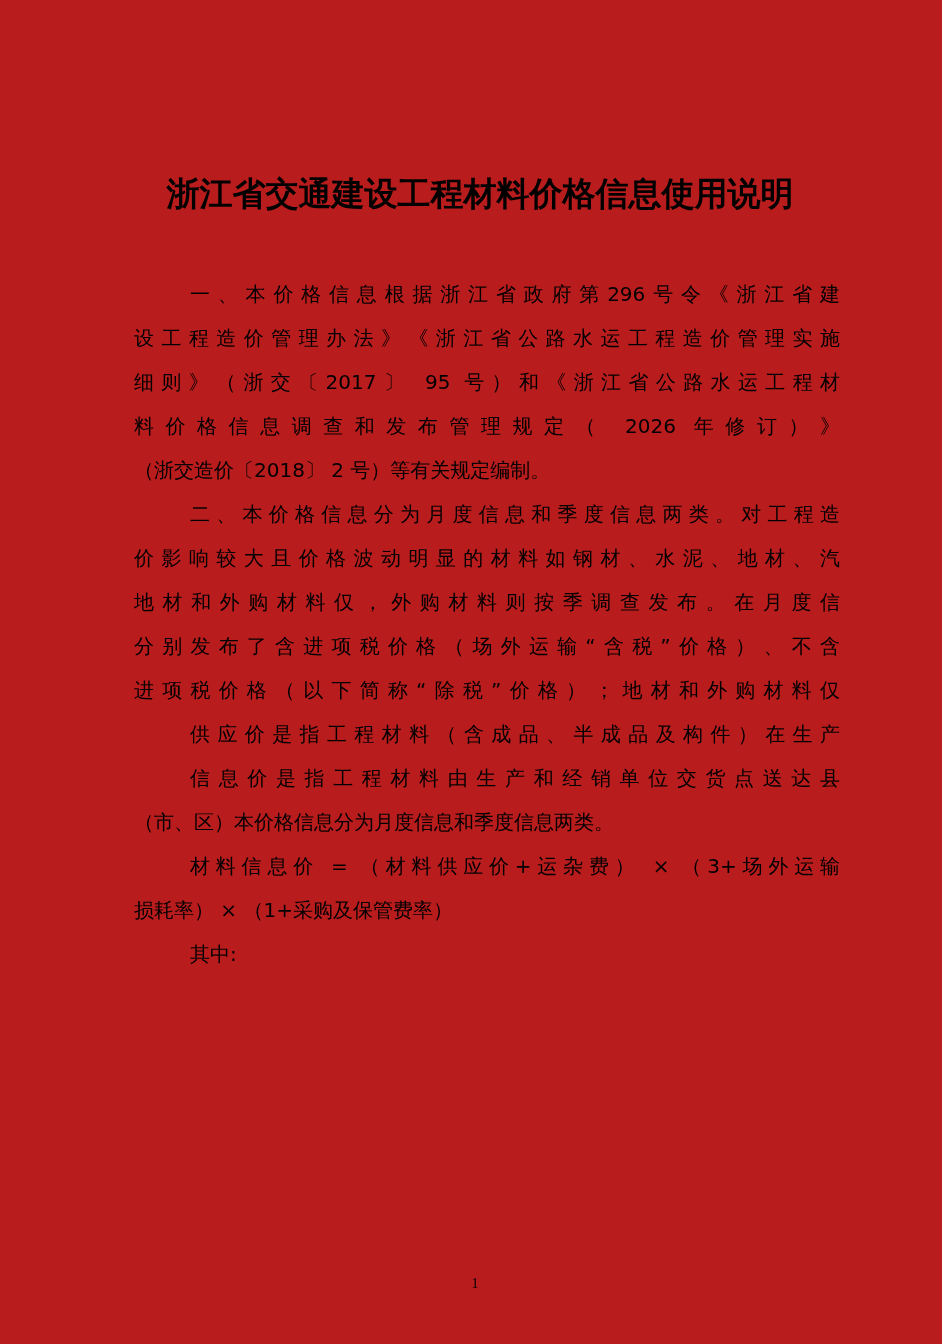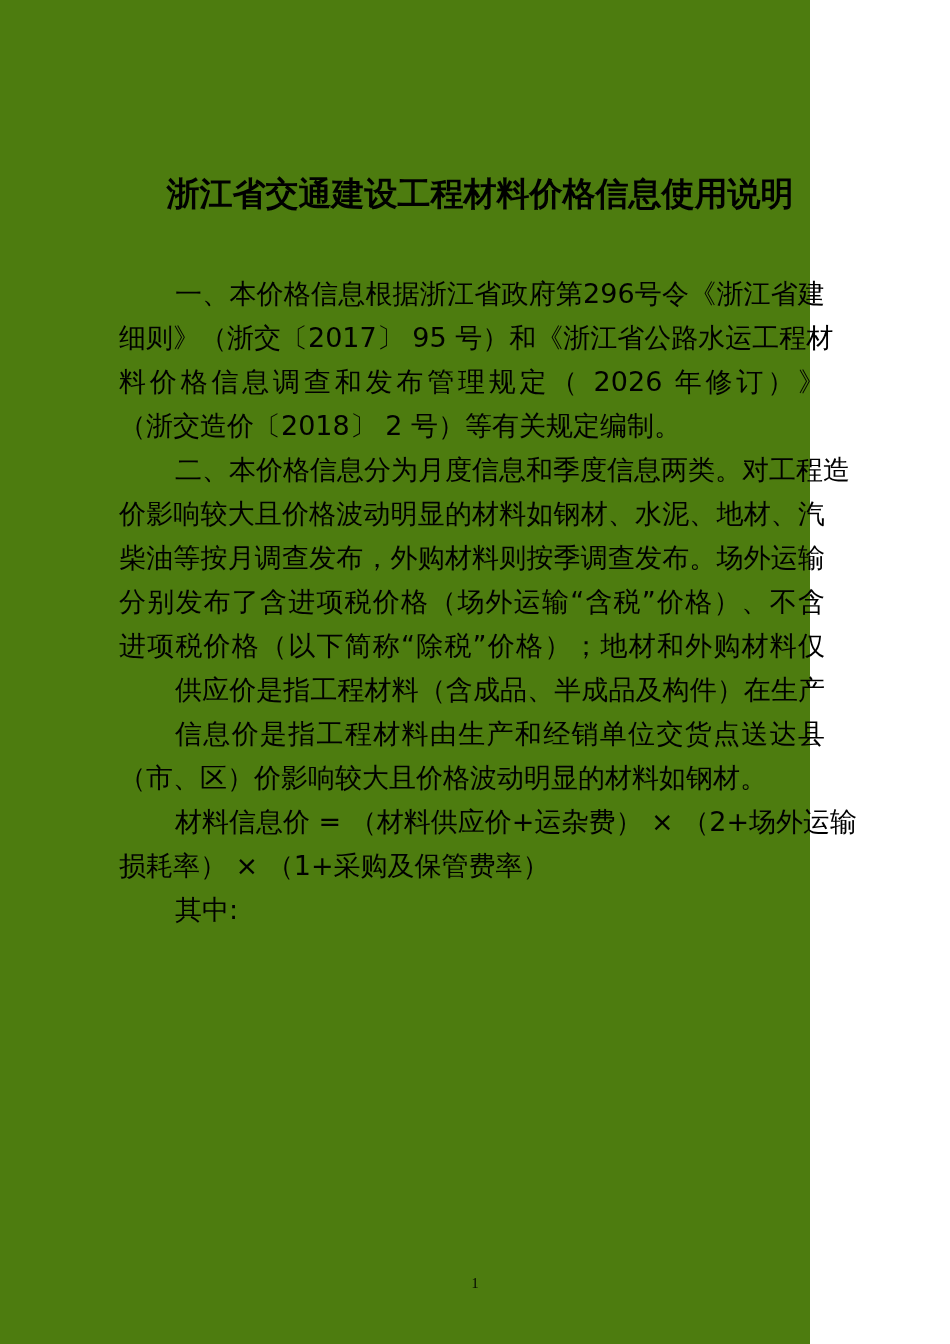--- a/index.html
+++ b/index.html
@@ -11,43 +11,43 @@
       width: 950px;
       height: 1344px;
       position: relative;
       overflow: hidden;
       color: #000000;
       font-family: "DejaVu Serif", "Liberation Serif", serif;
     }
     .page {
       position: absolute;
       left: 0; top: 0;
-      width: 810px;
+      width: 942px;
       height: 1344px;
-      background: #4d7c0f;
+      background: #b91c1c;
       text-decoration: underline;
     }
     .title {
       position: absolute;
       left: 120px;
       width: 720px;
       top: 170px;
       text-align: center;
       font-size: 33px;
       font-weight: bold;
       letter-spacing: 0px;
       line-height: 48px;
       font-family: "DejaVu Serif", "Liberation Serif", serif;
     }
     .body-text {
       position: absolute;
-      left: 119px;
+      left: 134px;
       width: 706px;
       top: 272px;
-      font-size: 27px;
+      font-size: 20px;
       line-height: 44px;
       font-family: "DejaVu Sans", "Liberation Sans", sans-serif;
     }
     .line {
       display: block;
       height: 44px;
       white-space: nowrap;
       text-align: justify;
       text-align-last: justify;
     }
@@ -70,47 +70,48 @@
 </head>
 <body>
 
 <div class="page">
   <div class="title">浙江省交通建设工程材料价格信息使用说明</div>
 
   <div class="body-text">
 
     <div>
       <span class="line indent">一、本价格信息根据浙江省政府第296号令《浙江省建</span>
+      <span class="line">设工程造价管理办法》《浙江省公路水运工程造价管理实施</span>
       <span class="line">细则》（浙交〔2017〕 95 号）和《浙江省公路水运工程材</span>
       <span class="line">料价格信息调查和发布管理规定（  2026 年修订）》</span>
       <span class="line last">（浙交造价〔2018〕 2 号）等有关规定编制。</span>
     </div>
 
     <div>
       <span class="line indent">二、本价格信息分为月度信息和季度信息两类。对工程造</span>
       <span class="line">价影响较大且价格波动明显的材料如钢材、水泥、地材、汽</span>
-      <span class="line">柴油等按月调查发布，外购材料则按季调查发布。场外运输</span>
+      <span class="line">地材和外购材料仅，外购材料则按季调查发布。在月度信</span>
     </div>
 
     <div>
       <span class="line">分别发布了含进项税价格（场外运输“含税”价格）、不含</span>
       <span class="line">进项税价格（以下简称“除税”价格）；地材和外购材料仅</span>
     </div>
 
     <div>
       <span class="line indent">供应价是指工程材料（含成品、半成品及构件）在生产</span>
     </div>
 
     <div>
       <span class="line indent">信息价是指工程材料由生产和经销单位交货点送达县</span>
-      <span class="line last">（市、区）价影响较大且价格波动明显的材料如钢材。</span>
+      <span class="line last">（市、区）本价格信息分为月度信息和季度信息两类。</span>
     </div>
 
     <div>
-      <span class="line indent">材料信息价 = （材料供应价+运杂费） × （2+场外运输</span>
+      <span class="line indent">材料信息价 = （材料供应价+运杂费） × （3+场外运输</span>
       <span class="line last">损耗率） × （1+采购及保管费率）</span>
     </div>
 
     <div>
       <span class="line indent last">其中:</span>
     </div>
   </div>
 
   <div class="page-number">1</div>
 </div>

